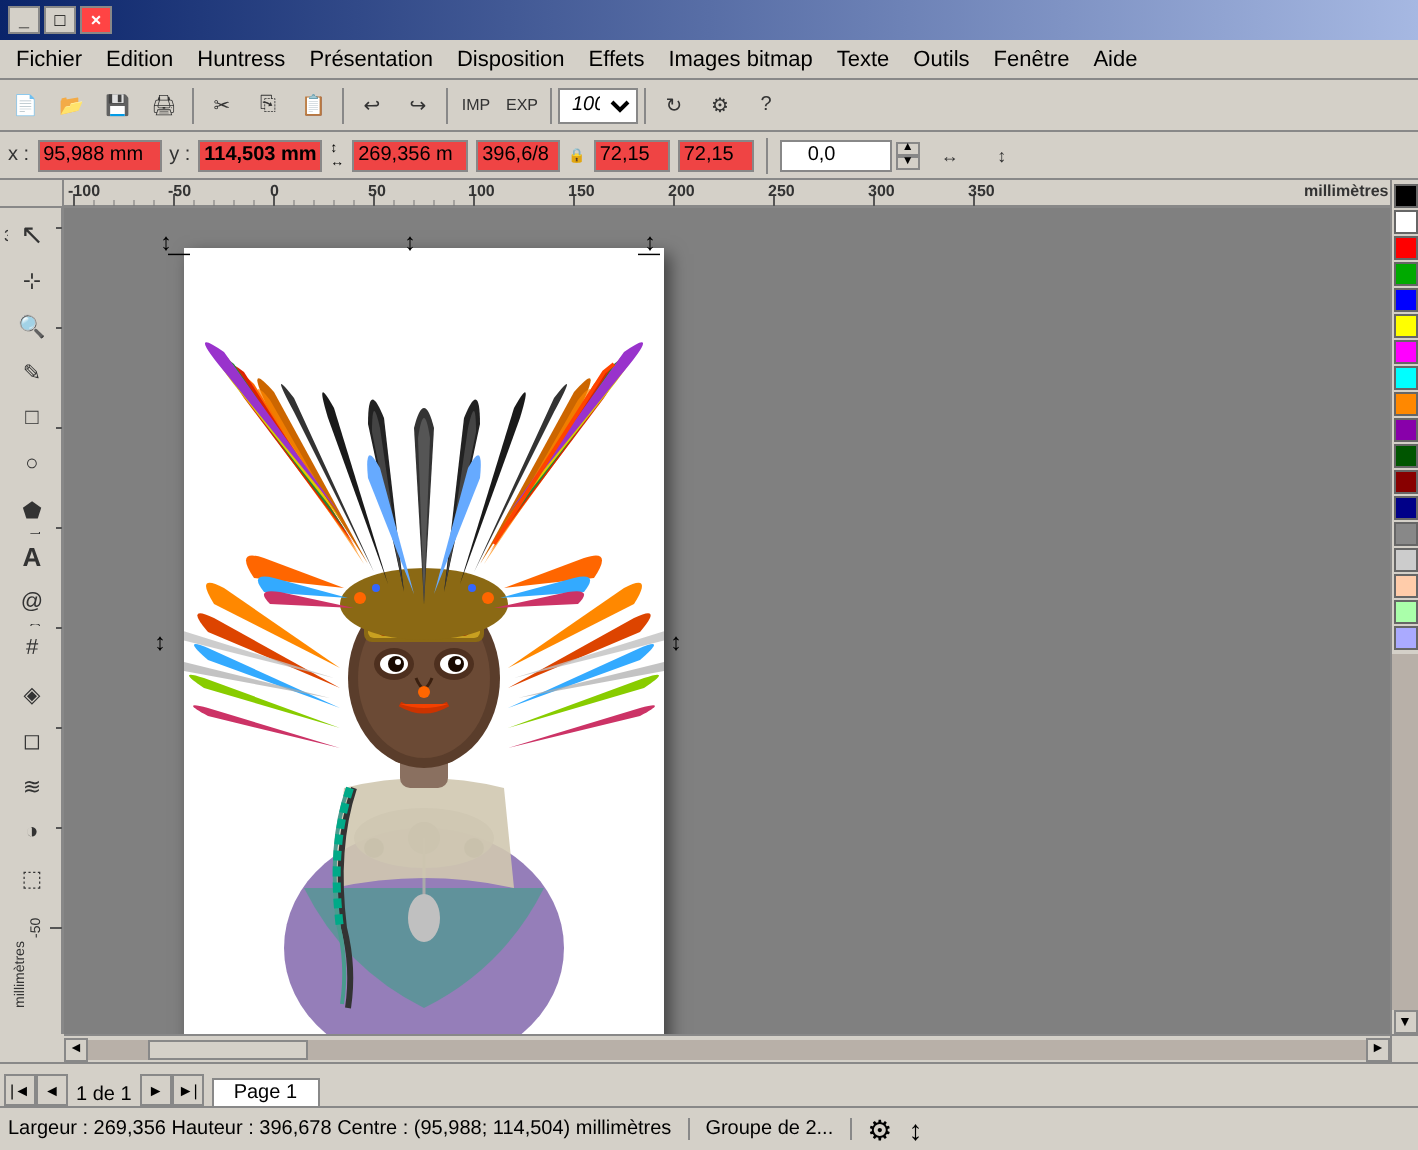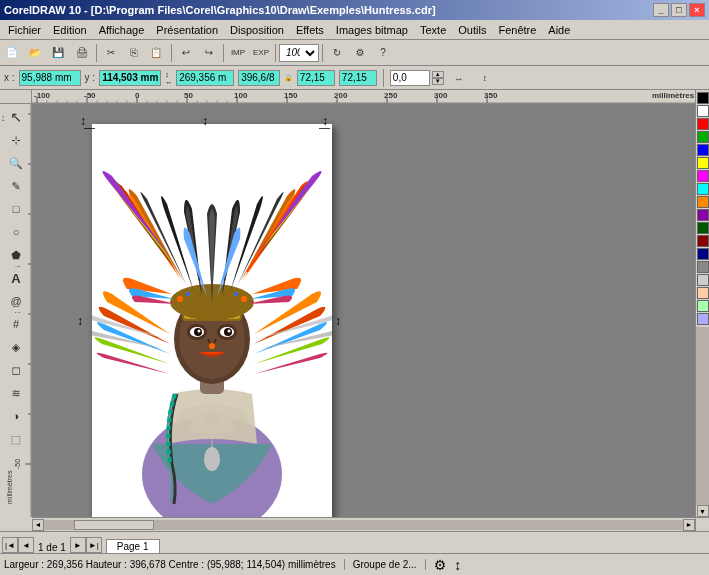--- a/index.html
+++ b/index.html
@@ -94,33 +94,33 @@
       align-items: center;
       border-bottom: 1px solid #888;
       padding: 0 4px;
       gap: 4px;
       font-size: 10px;
     }
     .prop-label { color: #333; white-space: nowrap; }
     .prop-input {
       height: 16px;
       border: 1px solid #888;
-      background: #5eead4;
+      background: #ef4444;
       font-size: 10px;
       width: 55px;
       padding: 0 2px;
     }
     .rotate-area { display: flex; align-items: center; gap: 2px; }
     .angle-input {
       height: 16px;
       border: 1px solid #888;
       background: white;
       font-size: 10px;
-      width: 40px;
-      padding: 0 2px;
+      width: 56px;
+      padding: 0 13px;
     }
     .spin-btns { display: flex; flex-direction: column; }
     .spin-btn {
       width: 12px; height: 7px;
       background: #d4d0c8;
       border: 1px solid #888;
       font-size: 6px;
       cursor: pointer;
       display: flex; align-items: center; justify-content: center;
     }
@@ -308,32 +308,31 @@
       background: #d4d0c8;
       border-left: 1px solid #888;
       border-top: 1px solid #888;
       z-index: 20;
     }
   </style>
 </head>
 <body>
 
 <div id="title-bar">
-  <span>CorelDRAW 10 - [D:\Program Files\Corel\Graphics10\Draw\Exemples\Huntress.cdr]</span>
   <div id="title-bar-controls">
     <div class="title-btn">_</div>
     <div class="title-btn">□</div>
     <div class="title-btn" style="background:#ff4444;color:white;">×</div>
   </div>
 </div>
 
 <div id="menu-bar">
   <div class="menu-item">Fichier</div>
   <div class="menu-item">Edition</div>
-  <div class="menu-item">Affichage</div>
+  <div class="menu-item">Huntress</div>
   <div class="menu-item">Présentation</div>
   <div class="menu-item">Disposition</div>
   <div class="menu-item">Effets</div>
   <div class="menu-item">Images bitmap</div>
   <div class="menu-item">Texte</div>
   <div class="menu-item">Outils</div>
   <div class="menu-item">Fenêtre</div>
   <div class="menu-item">Aide</div>
 </div>
 

